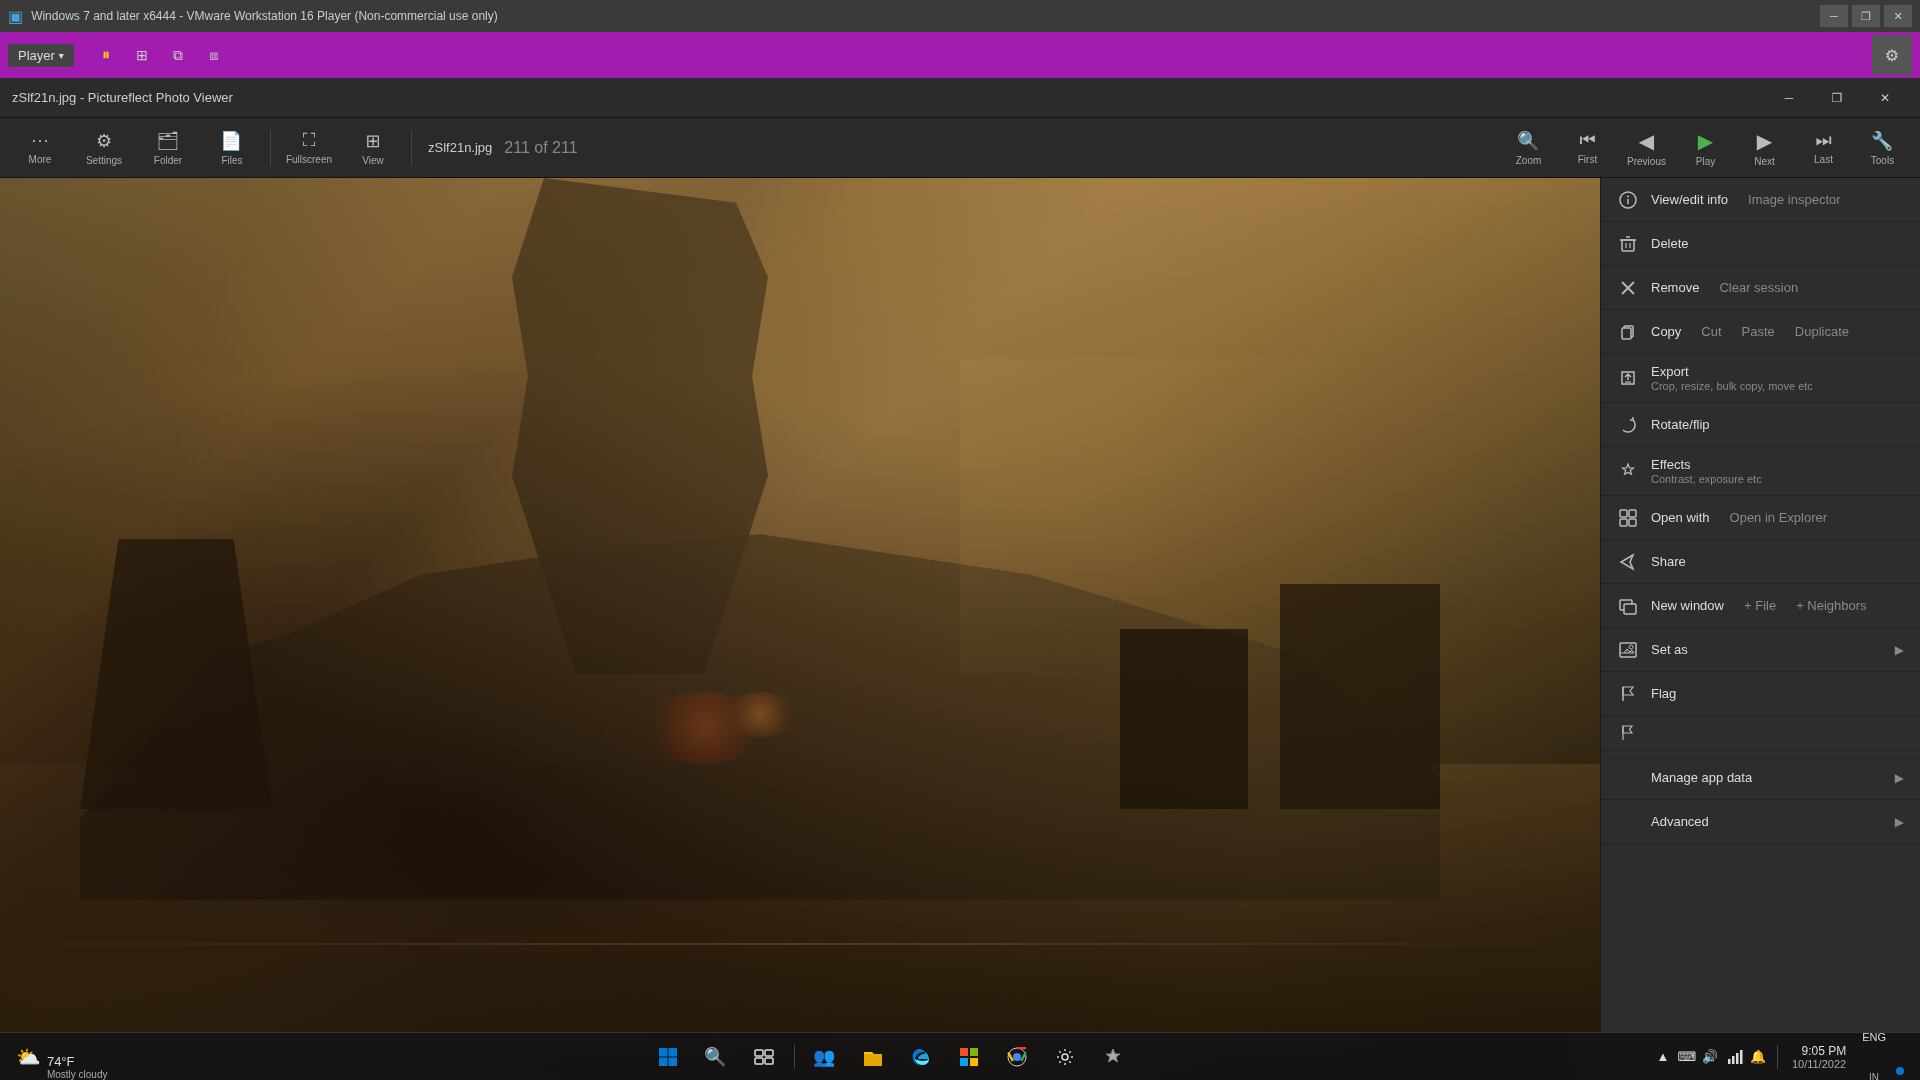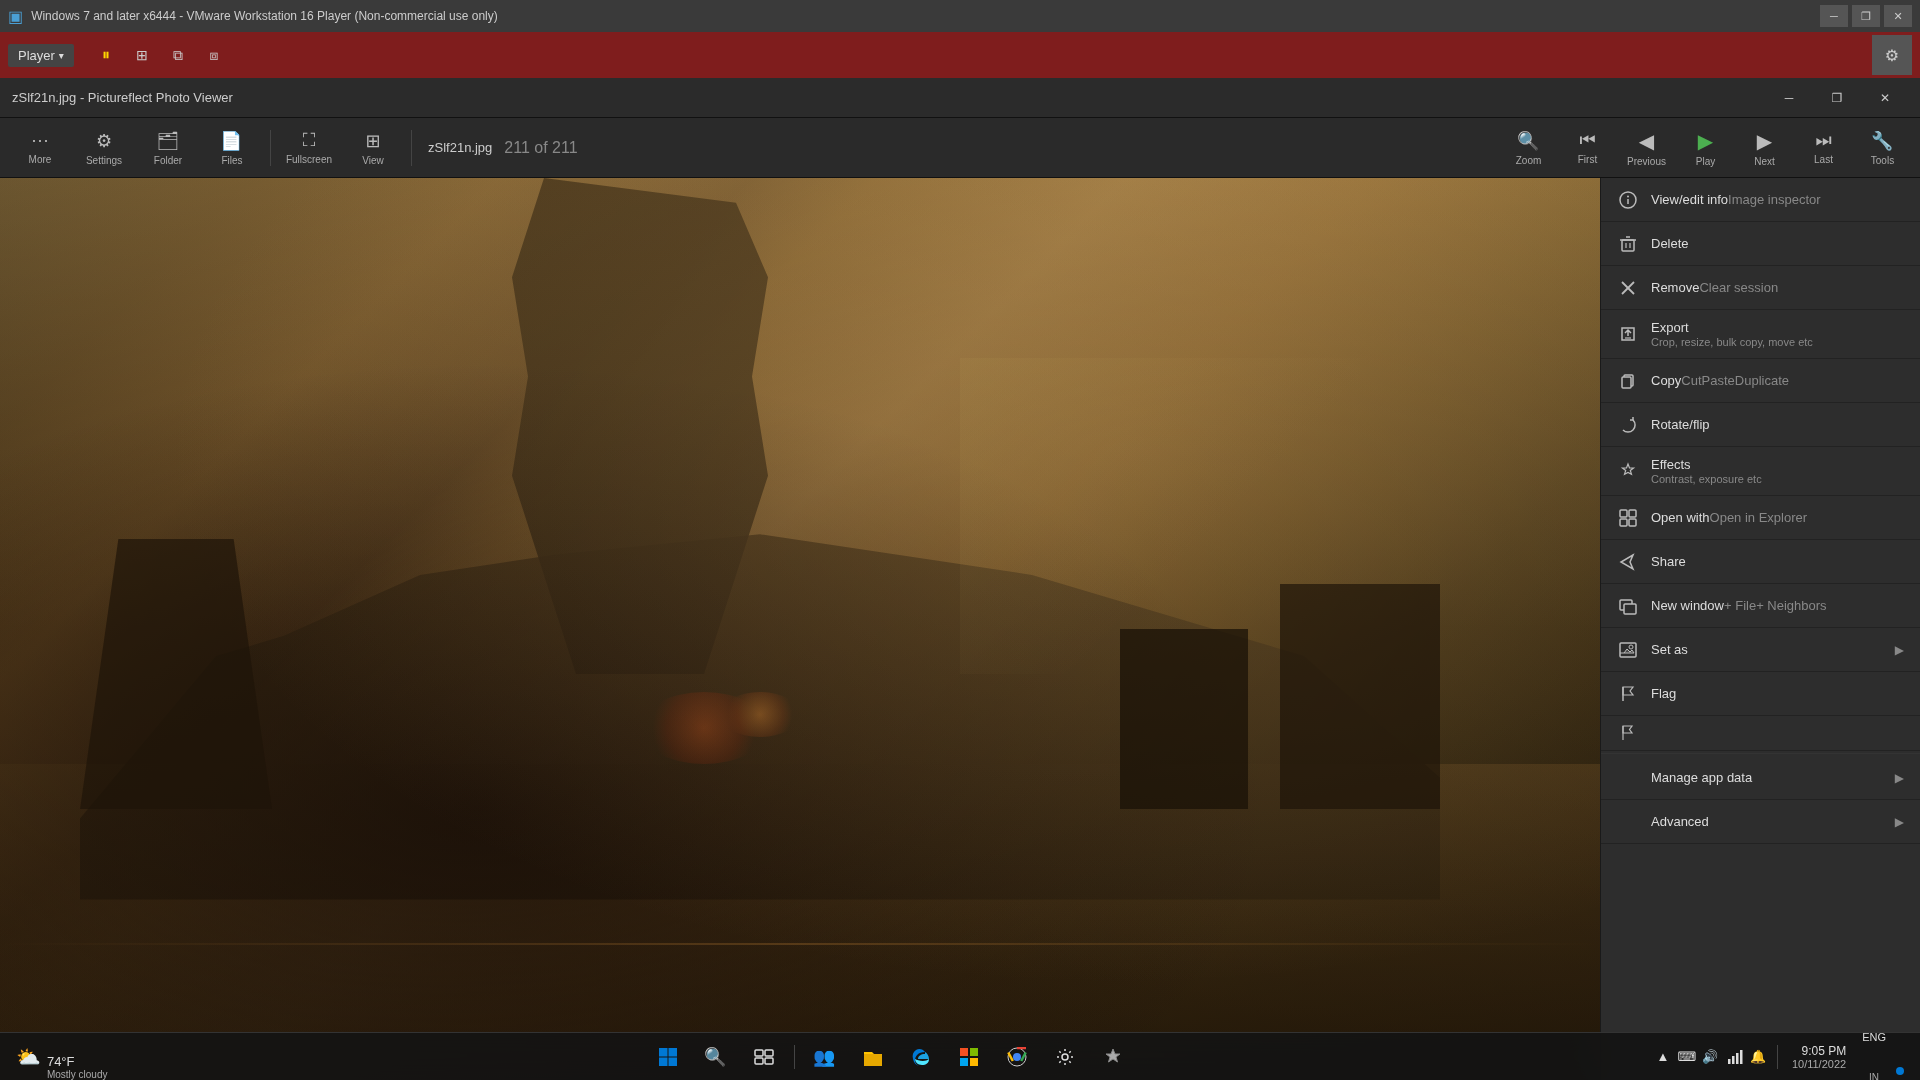--- a/index.html
+++ b/index.html
@@ -14,21 +14,21 @@
       padding: 0 8px;
       gap: 8px;
     }
     .vmware-title { color: #ccc; font-size: 12px; flex: 1; }
     .vmware-controls { display: flex; gap: 4px; }
     .vmware-btn { width: 28px; height: 22px; background: #555; border: none; color: #ccc; font-size: 11px; cursor: pointer; display: flex; align-items: center; justify-content: center; }
 
     
     .vmware-toolbar {
       height: 46px;
-      background: #7f1d1d;
+      background: #a21caf;
       display: flex;
       align-items: center;
       padding: 0 8px;
       gap: 4px;
     }
     .vm-player-btn {
       display: flex; align-items: center; gap: 4px;
       background: #444; border: none; color: #ddd;
       padding: 4px 10px; font-size: 13px; cursor: pointer;
       border-radius: 2px;
@@ -207,21 +207,21 @@
     .menu-icon {
       width: 22px; height: 22px;
       display: flex; align-items: center; justify-content: center;
       color: #bbb; font-size: 16px; flex-shrink: 0;
     }
     .menu-text {
       color: #ddd; font-size: 13px; flex: 1;
     }
     .menu-text .main { font-size: 13px; color: #ddd; }
     .menu-text .sub { font-size: 11px; color: #888; margin-top: 1px; }
-    .menu-text-row { display: flex; align-items: center; gap: 0; flex: 1; }
+    .menu-text-row { display: flex; align-items: center; gap: 20px; flex: 1; }
     .menu-label { color: #ddd; font-size: 13px; }
     .menu-label-secondary { color: #888; font-size: 13px; }
     .menu-divider { height: 1px; background: #333; margin: 2px 0; }
     .menu-arrow { color: #888; font-size: 12px; margin-left: auto; }
 
     
     .taskbar {
       height: 48px;
       background: rgba(20,20,20,0.92);
       backdrop-filter: blur(20px);
@@ -412,43 +412,43 @@
         </div>
         <div class="menu-text-row">
           <span class="menu-label">Remove</span>
           <span class="menu-label-secondary">Clear session</span>
         </div>
       </div>
 
       <div class="menu-item">
         <div class="menu-icon">
           <svg width="18" height="18" viewBox="0 0 18 18" fill="none">
-            <path d="M3 3h12v12H3z" stroke="#bbb" stroke-width="1.5" fill="none"></path>
-            <path d="M9 5v6M6 8l3-3 3 3" stroke="#bbb" stroke-width="1.5"></path>
-            <line x1="6" y1="13" x2="12" y2="13" stroke="#bbb" stroke-width="1.2"></line>
-          </svg>
-        </div>
-        <div class="menu-text">
-          <div class="main">Export</div>
-          <div class="sub">Crop, resize, bulk copy, move etc</div>
-        </div>
-      </div>
-
-      <div class="menu-item">
-        <div class="menu-icon">
-          <svg width="18" height="18" viewBox="0 0 18 18" fill="none">
             <rect x="5" y="3" width="9" height="11" rx="1" stroke="#bbb" stroke-width="1.5"></rect>
             <rect x="3" y="5" width="9" height="11" rx="1" stroke="#bbb" stroke-width="1.5" fill="#2d2d2d"></rect>
           </svg>
         </div>
         <div class="menu-text-row">
           <span class="menu-label">Copy</span>
           <span class="menu-label-secondary">Cut</span>
           <span class="menu-label-secondary">Paste</span>
           <span class="menu-label-secondary">Duplicate</span>
+        </div>
+      </div>
+
+      <div class="menu-item">
+        <div class="menu-icon">
+          <svg width="18" height="18" viewBox="0 0 18 18" fill="none">
+            <path d="M3 3h12v12H3z" stroke="#bbb" stroke-width="1.5" fill="none"></path>
+            <path d="M9 5v6M6 8l3-3 3 3" stroke="#bbb" stroke-width="1.5"></path>
+            <line x1="6" y1="13" x2="12" y2="13" stroke="#bbb" stroke-width="1.2"></line>
+          </svg>
+        </div>
+        <div class="menu-text">
+          <div class="main">Export</div>
+          <div class="sub">Crop, resize, bulk copy, move etc</div>
         </div>
       </div>
 
       <div class="menu-item">
         <div class="menu-icon">
           <svg width="18" height="18" viewBox="0 0 18 18" fill="none">
             <path d="M14 4A7 7 0 1 1 4 14" stroke="#bbb" stroke-width="1.5" fill="none"></path>
             <path d="M14 1v3h-3" stroke="#bbb" stroke-width="1.5" fill="none"></path>
           </svg>
         </div>

